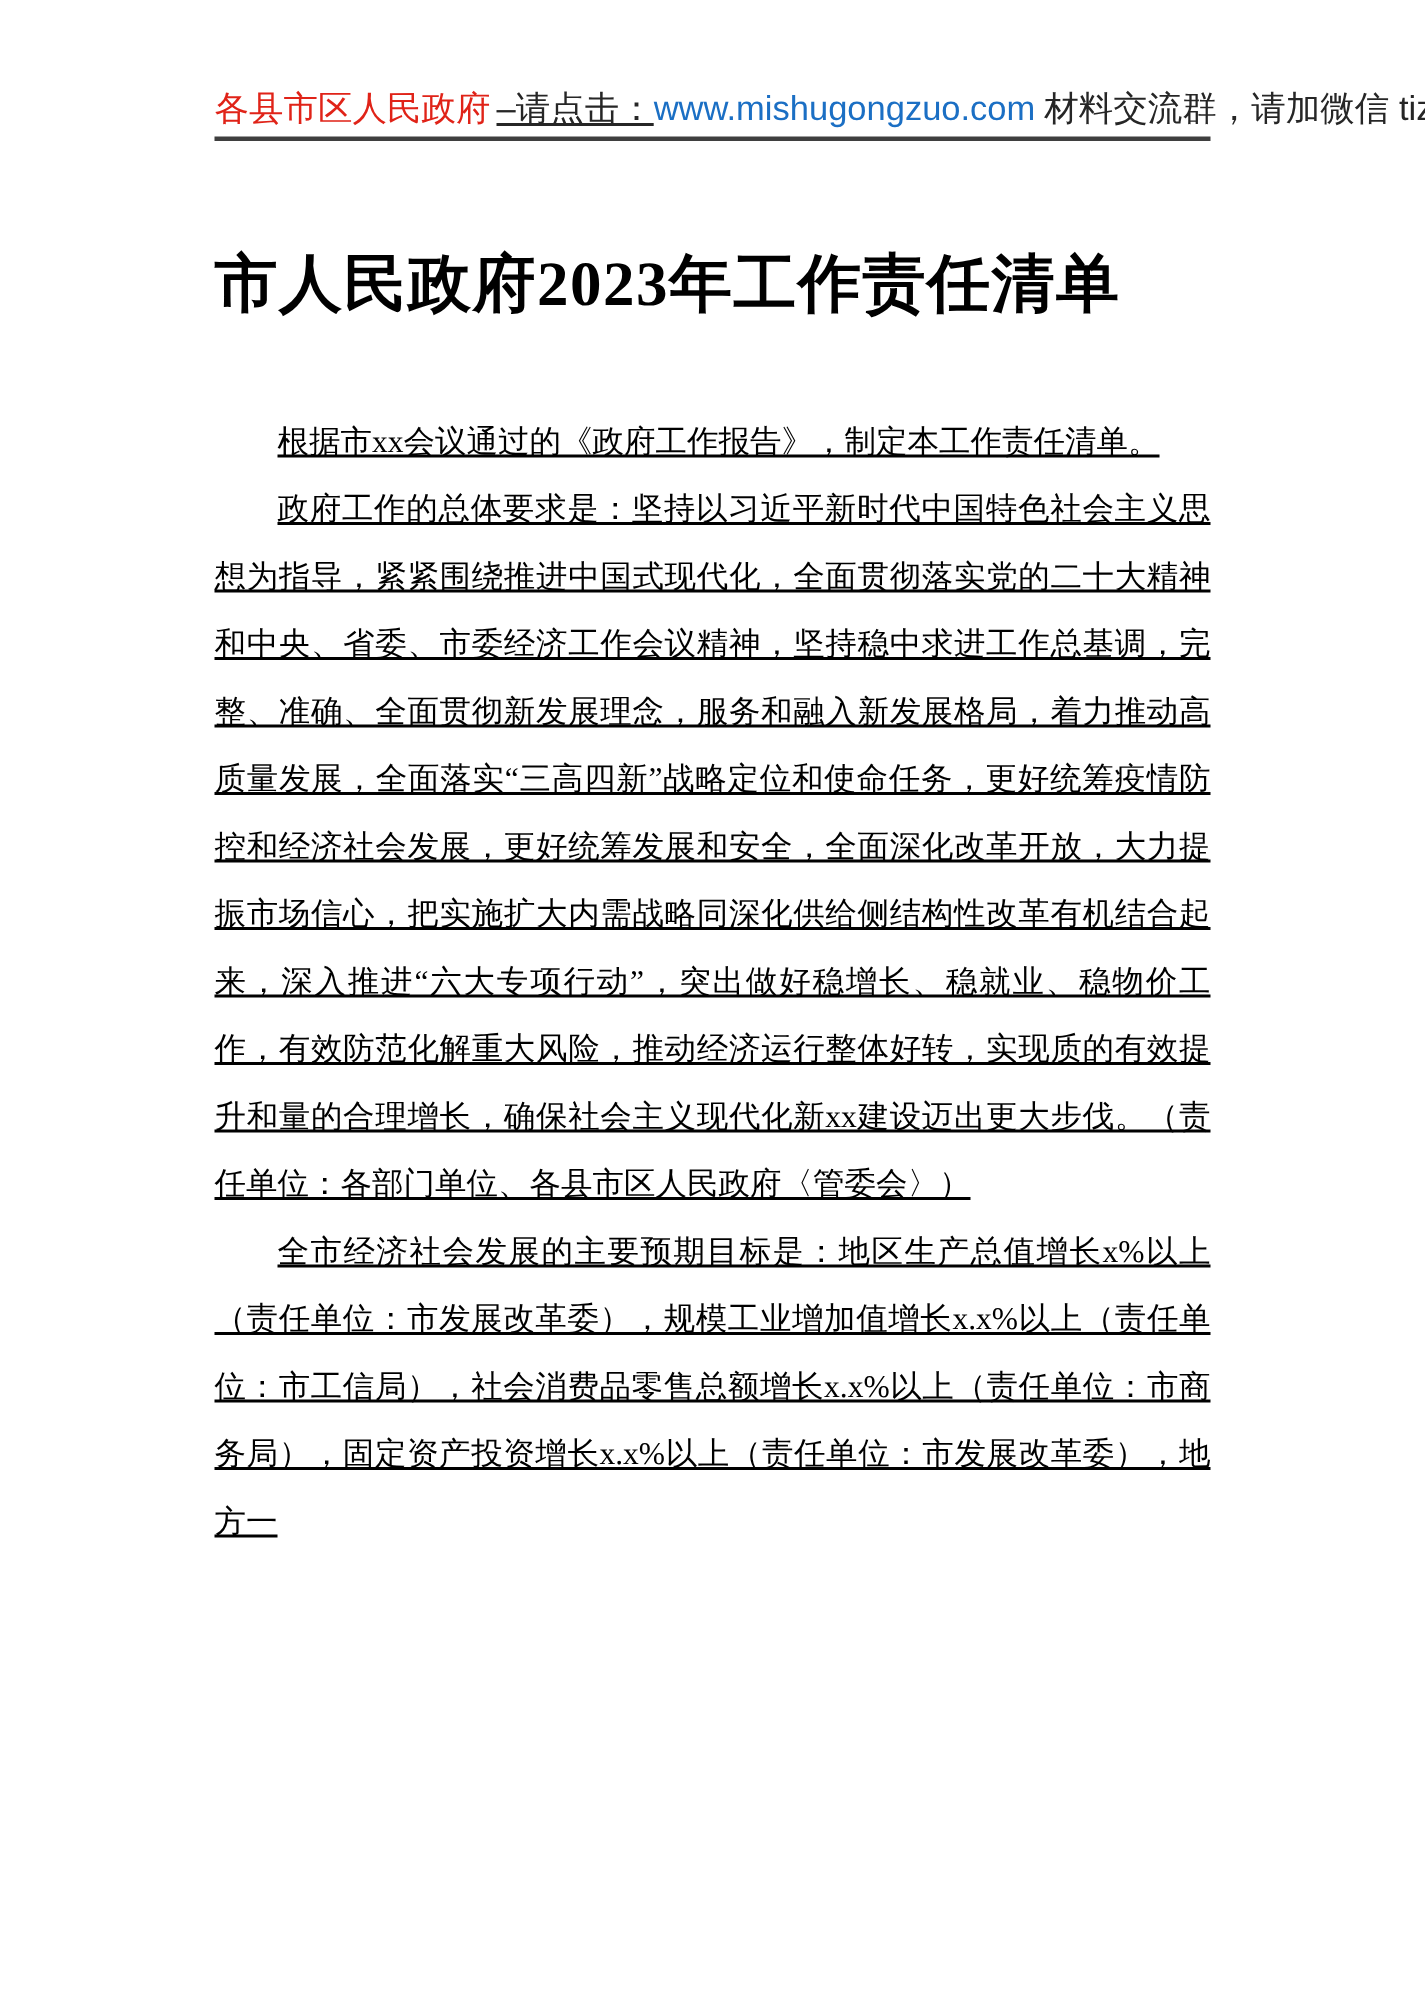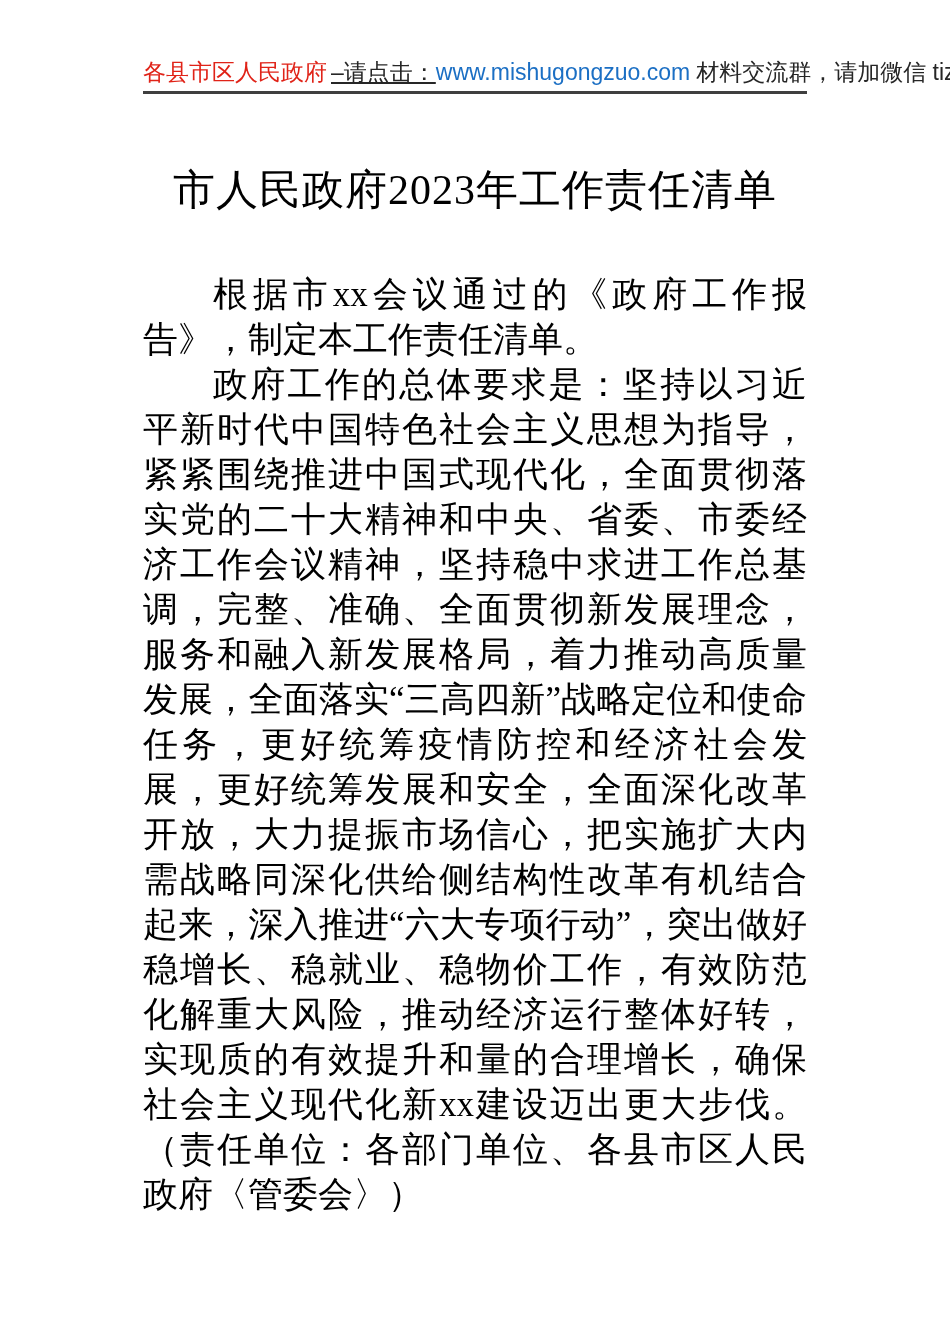--- a/index.html
+++ b/index.html
@@ -45,55 +45,56 @@
     margin-top: 3px;
     height: 3px;
     background: var(--divider);
   }
   
   .doc-title {
     position: absolute;
     top: 163px;
     left: 143px;
     width: 664px;
-    text-align: center;
     font-size: 42px;
     line-height: 54px;
-    font-weight: normal;
+    font-weight: bold;
     letter-spacing: 1px;
     color: var(--body-text);
   }
   
   .doc-body {
     position: absolute;
     top: 272px;
     left: 143px;
     width: 664px;
   }
   .doc-body p {
-    font-size: 35px;
+    font-size: 21px;
     line-height: 45px;
     text-align: justify;
     text-justify: inter-ideograph;
     text-indent: 2em;
     color: var(--body-text);
+    text-decoration: underline;
   }
 </style>
 </head>
 <body>
 
 <div class="page">
 
   <div class="promo-header">
     <div class="header-line">
       <span class="red">各县市区人民政府</span><span class="prompt">–请点击：</span><span class="blue">www.mishugongzuo.com</span><span class="suffix">材料交流群，请加微信 tizhisiri</span>
     </div>
     <div class="rule"></div>
   </div>
 
   <h1 class="doc-title">市人民政府2023年工作责任清单</h1>
 
   <div class="doc-body">
     <p>根据市xx会议通过的《政府工作报告》，制定本工作责任清单。</p>
     <p>政府工作的总体要求是：坚持以习近平新时代中国特色社会主义思想为指导，紧紧围绕推进中国式现代化，全面贯彻落实党的二十大精神和中央、省委、市委经济工作会议精神，坚持稳中求进工作总基调，完整、准确、全面贯彻新发展理念，服务和融入新发展格局，着力推动高质量发展，全面落实“三高四新”战略定位和使命任务，更好统筹疫情防控和经济社会发展，更好统筹发展和安全，全面深化改革开放，大力提振市场信心，把实施扩大内需战略同深化供给侧结构性改革有机结合起来，深入推进“六大专项行动”，突出做好稳增长、稳就业、稳物价工作，有效防范化解重大风险，推动经济运行整体好转，实现质的有效提升和量的合理增长，确保社会主义现代化新xx建设迈出更大步伐。（责任单位：各部门单位、各县市区人民政府〈管委会〉）</p>
+    <p>全市经济社会发展的主要预期目标是：地区生产总值增长x%以上（责任单位：市发展改革委），规模工业增加值增长x.x%以上（责任单位：市工信局），社会消费品零售总额增长x.x%以上（责任单位：市商务局），固定资产投资增长x.x%以上（责任单位：市发展改革委），地方一</p>
   </div>
 
 </div>
 
 </body></html>

